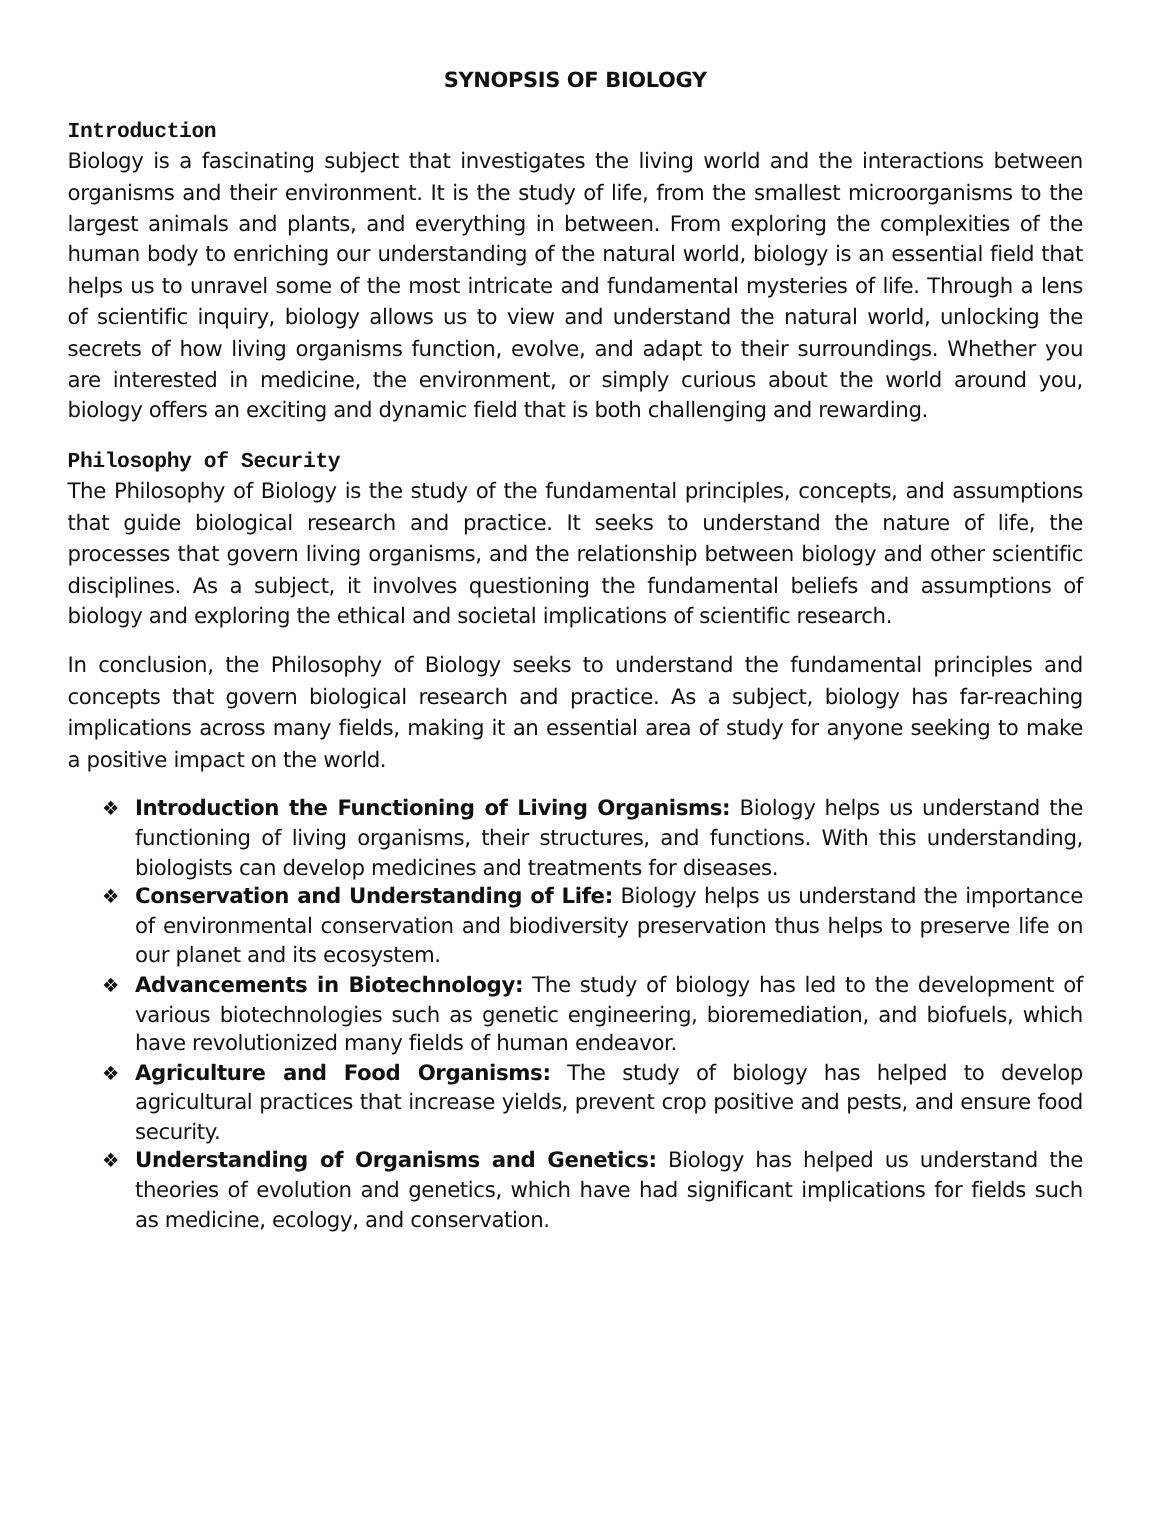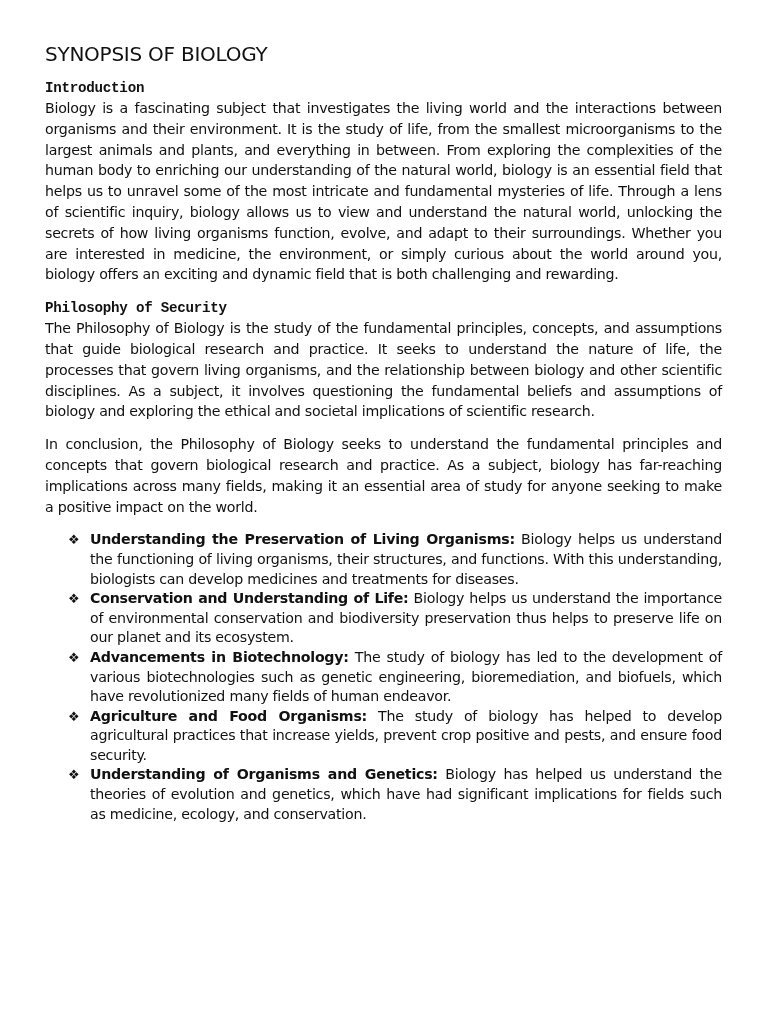--- a/index.html
+++ b/index.html
@@ -6,21 +6,21 @@
   body { width: 768px; height: 1024px; overflow: hidden; position: relative; }
   .page {
     position: absolute; left: 45px; top: 44px; width: 677px;
     font-family: "DejaVu Sans", sans-serif;
     color: #111111;
     font-size: 14.2px;
     line-height: 20.8px;
     letter-spacing: -0.25px;
   }
   .title {
-    font-weight: normal; font-size: 20px;
+    text-align: center; font-weight: bold; font-size: 14px;
     margin: 0 0 14px 0; line-height: 20px;
   }
   .heading { font-weight: bold; margin: 0; line-height: 20px; font-family: Liberation Mono, monospace; }
   p.body { margin: 0; text-align: justify; }
   .gap-sm { height: 12px; }
   .gap-md { height: 13px; }
   ul.bullets { list-style: none; margin: 0; padding: 0 0 0 45px; }
   ul.bullets li {
     position: relative; text-align: justify; line-height: 19.6px; margin: 0;
   }
@@ -47,21 +47,21 @@
     <p class="body">The Philosophy of Biology is the study of the fundamental principles, concepts, and assumptions that guide biological research and practice. It seeks to understand the nature of life, the processes that govern living organisms, and the relationship between biology and other scientific disciplines. As a subject, it involves questioning the fundamental beliefs and assumptions of biology and exploring the ethical and societal implications of scientific research.</p>
     <div class="gap-sm"></div>
     <p class="body">In conclusion, the Philosophy of Biology seeks to understand the fundamental principles and concepts that govern biological research and practice. As a subject, biology has far-reaching implications across many fields, making it an essential area of study for anyone seeking to make a positive impact on the world.</p>
   </div>
 
   <div class="gap-md"></div>
 
   <div>
     <ul class="bullets">
       <li>
-        <span class="bullet">❖</span><span class="lead">Understanding the Preservation of Living Organisms:</span><span> Biology helps us understand the functioning of living organisms, their structures, and functions. With this understanding, biologists can develop medicines and treatments for diseases.</span>
+        <span class="bullet">❖</span><span class="lead">Introduction the Functioning of Living Organisms:</span><span> Biology helps us understand the functioning of living organisms, their structures, and functions. With this understanding, biologists can develop medicines and treatments for diseases.</span>
       </li>
       <li>
         <span class="bullet">❖</span><span class="lead">Conservation and Understanding of Life:</span><span> Biology helps us understand the importance of environmental conservation and biodiversity preservation thus helps to preserve life on our planet and its ecosystem.</span>
       </li>
       <li>
         <span class="bullet">❖</span><span class="lead">Advancements in Biotechnology:</span><span> The study of biology has led to the development of various biotechnologies such as genetic engineering, bioremediation, and biofuels, which have revolutionized many fields of human endeavor.</span>
       </li>
       <li>
         <span class="bullet">❖</span><span class="lead">Agriculture and Food Organisms:</span><span> The study of biology has helped to develop agricultural practices that increase yields, prevent crop positive and pests, and ensure food security.</span>
       </li>

